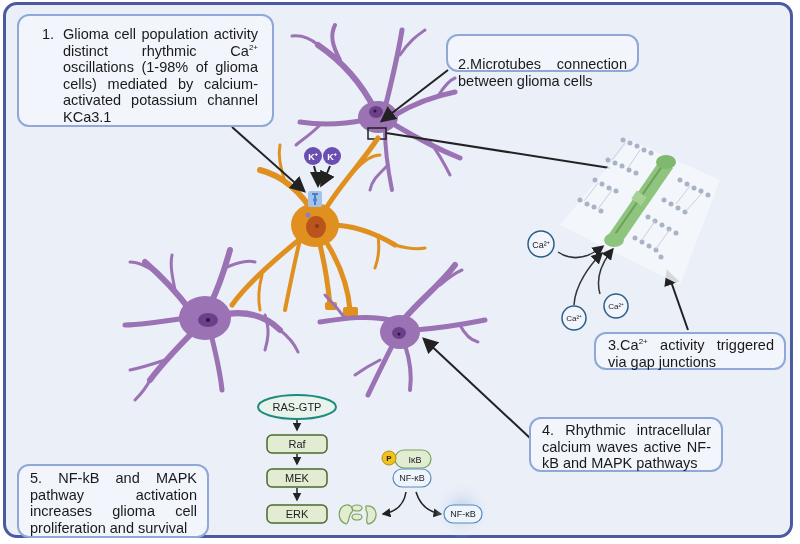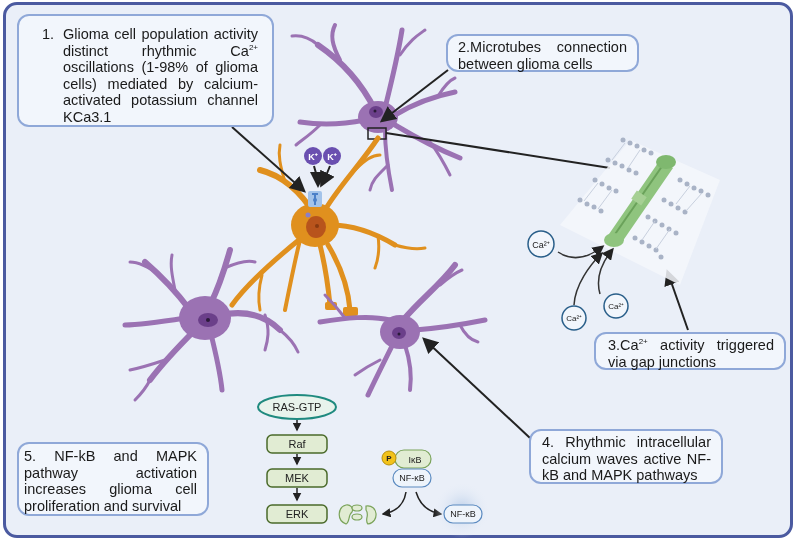--- a/index.html
+++ b/index.html
@@ -7,24 +7,24 @@
            font-family: "Liberation Sans", sans-serif; }
     .frame { position: absolute; left: 3px; top: 2px; width: 790px; height: 536px;
              background: #eaeff8; border: 3px solid #4b5aa0; border-radius: 14px; box-sizing: border-box; }
     svg.art { position: absolute; left: 0; top: 0; width: 800px; height: 544px; }
     .callout { position: absolute; background: #f2f6fc; border: 2px solid #8fa8d8; border-radius: 12px;
                box-sizing: border-box; color: #1a1a1a; font-size: 14.5px; line-height: 16.5px;
                text-align: justify; text-align-last: left; }
     .callout sup { font-size: 8px; line-height: 0; vertical-align: 6px; }
     #c1 { left: 17px; top: 14px; width: 257px; height: 113px; padding: 10px 14px 6px 44px; }
     #c1 .num { position: absolute; left: 23px; top: 10px; }
-    #c2 { left: 446px; top: 34px; width: 193px; height: 38px; padding: 3px 10px 3px 10px; }
+    #c2 { left: 446px; top: 34px; width: 193px; height: 38px; padding: 20px 10px 3px 10px; }
     #c3 { left: 594px; top: 332px; width: 192px; height: 38px; padding: 3px 10px 14px 12px; }
-    #c4 { left: 529px; top: 429px; width: 194px; height: 55px; padding: 3px 10px 3px 11px; }
-    #c5 { left: 17px; top: 442px; width: 192px; height: 74px; padding: 4px 10px 4px 5px; }
+    #c4 { left: 529px; top: 417px; width: 194px; height: 55px; padding: 3px 10px 3px 11px; }
+    #c5 { left: 17px; top: 464px; width: 192px; height: 74px; padding: 4px 10px 4px 11px; }
   </style>
 </head>
 <body>
 
 <div class="frame"></div>
 
 <svg class="art" viewBox="0 0 800 544">
   <defs>
     <marker id="arr" markerWidth="8" markerHeight="8" refX="6" refY="4" orient="auto">
       <path d="M0,0 L8,4 L0,8 Z" fill="#222"></path>

